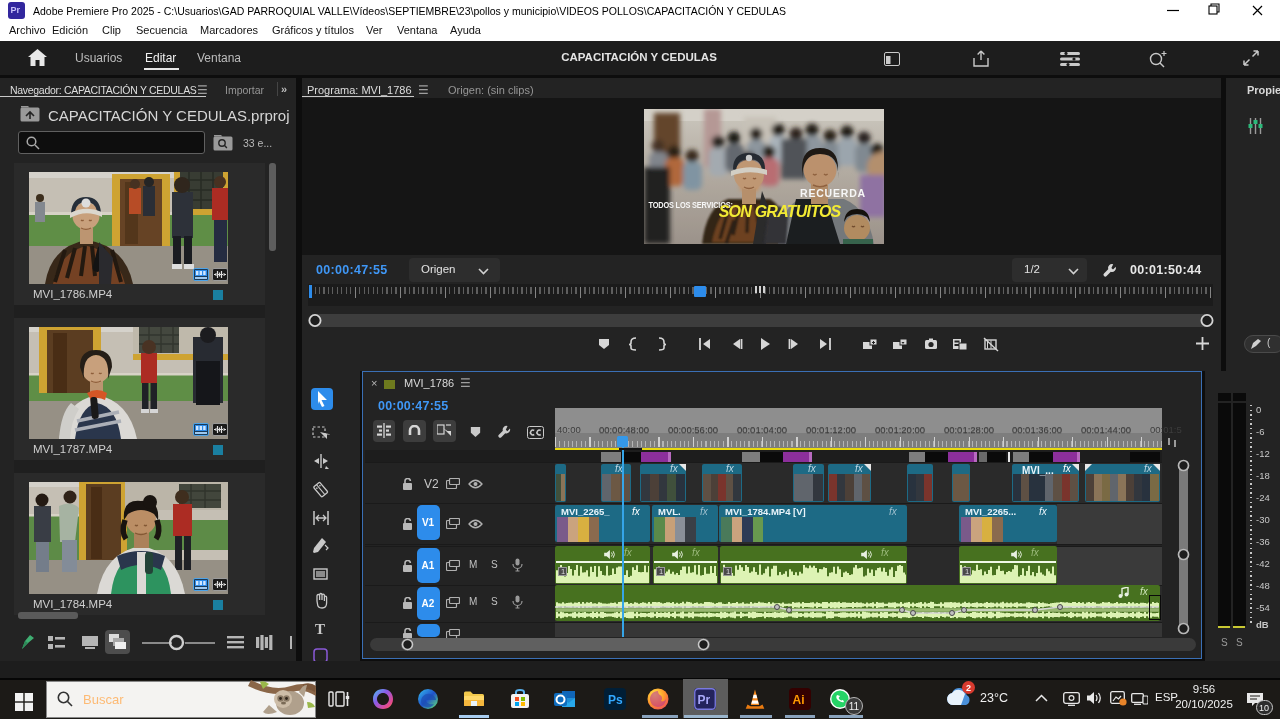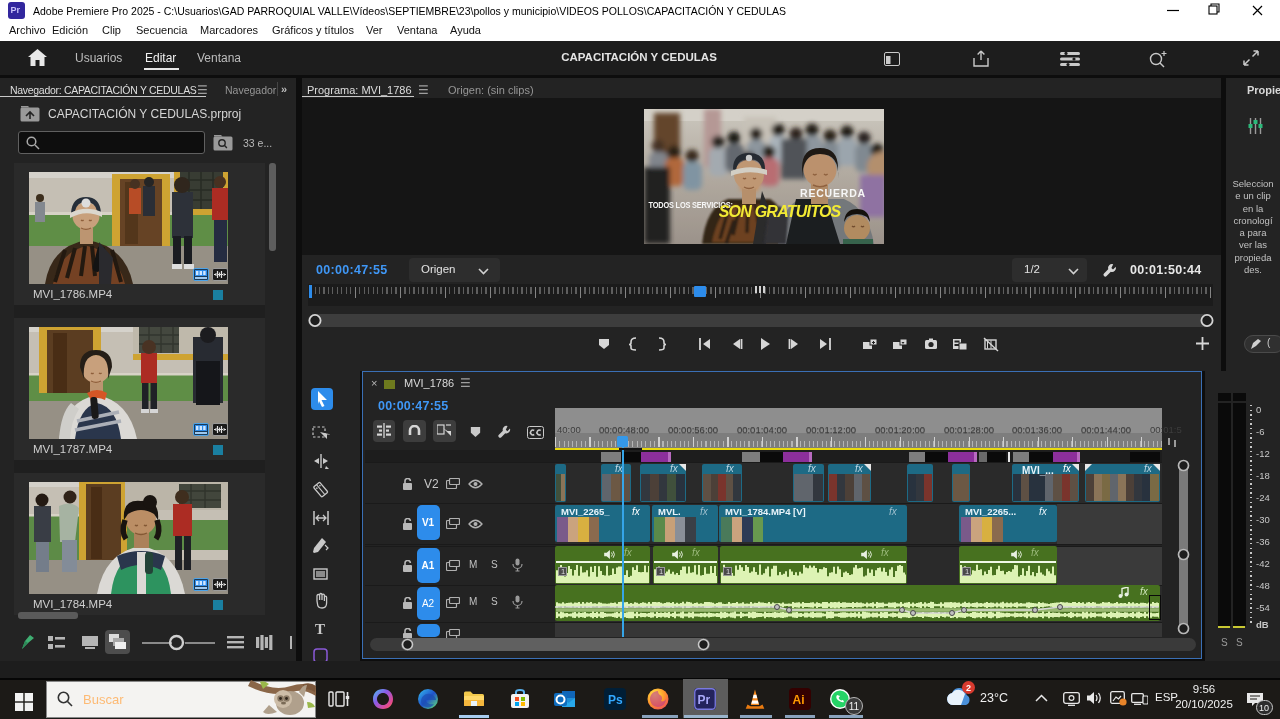--- a/index.html
+++ b/index.html
@@ -62,30 +62,30 @@
       <path d="M13.5 3.5h5M16 1v5" stroke="#c9c9c9" stroke-width="1.2"></path>
     </svg>
  <svg class="abs" style="left:1243px;top:9px" width="16" height="16" viewBox="0 0 16 16">
       <path d="M9.5 6.5L15 1M15 1h-4.5M15 1v4.5M6.5 9.5L1 15M1 15h4.5M1 15v-4.5" stroke="#c9c9c9" stroke-width="1.5" fill="none"></path>
     </svg>
 </div>
 <div class="abs" style="left:0;top:78px;width:296px;height:583px;background:#232323;overflow:hidden">
  <div class="tx" style="left:10px;top:6px;font-size:10.5px;letter-spacing:-0.3px;color:#dedede">Navegador: CAPACITACIÓN Y CEDULAS</div>
  <div class="abs" style="left:0px;top:18px;width:206px;height:1px;background:#c8c8c8"></div>
  <div class="tx" style="left:197px;top:5px;font-size:12px;color:#9f9f9f">☰</div>
- <div class="tx" style="left:225px;top:6px;font-size:10.5px;color:#969696">Navegador</div>
+ <div class="tx" style="left:225px;top:6px;font-size:10.5px;color:#969696">Importar</div>
  <div class="abs" style="left:277px;top:4px;width:1px;height:14px;background:#454545"></div>
  <div class="tx" style="left:281px;top:5px;font-size:11px;font-weight:bold;color:#bdbdbd">»</div>
 
  <svg class="abs" style="left:20px;top:27px" width="20" height="17" viewBox="0 0 20 17">
       <rect x="0.5" y="2.5" width="19" height="14" rx="1.5" fill="#9a9a9a"></rect>
       <path d="M1 2.5 L1 1 L8 1 L9.5 2.5z" fill="#9a9a9a"></path>
       <path d="M6 11l4-4 4 4M10 7v7" stroke="#232323" stroke-width="1.6" fill="none"></path>
     </svg>
- <div class="tx" style="left:48px;top:29px;font-size:12px;color:#d6d6d6">CAPACITACIÓN Y CEDULAS.prproj</div>
+ <div class="tx" style="left:48px;top:29px;font-size:15px;color:#d6d6d6">CAPACITACIÓN Y CEDULAS.prproj</div>
 
  <div class="abs" style="left:18px;top:53px;width:187px;height:23px;background:#0e0e0e;border:1px solid #606060;border-radius:3px"></div>
  <svg class="abs" style="left:26px;top:58px" width="14" height="14" viewBox="0 0 14 14">
       <circle cx="5.5" cy="5.5" r="4.3" fill="none" stroke="#aaaaaa" stroke-width="1.5"></circle>
       <path d="M9 9l4 4" stroke="#aaaaaa" stroke-width="1.5"></path>
     </svg>
  <svg class="abs" style="left:213px;top:56px" width="20" height="17" viewBox="0 0 20 17">
       <rect x="0.5" y="2.5" width="19" height="14" rx="1.5" fill="#9a9a9a"></rect>
       <path d="M1 2.5L1 1L8 1L9.5 2.5z" fill="#9a9a9a"></path>
       <circle cx="9" cy="9" r="3.2" fill="none" stroke="#232323" stroke-width="1.4"></circle>
@@ -464,21 +464,20 @@
       <path d="M7.5 1v13M1 7.5h13" stroke="#d6d6d6" stroke-width="1.8"></path>
     </svg>
   </div><div class="abs" style="left:1226px;top:78px;width:54px;height:293px;background:#232323;overflow:hidden">
  <div class="tx" style="left:21px;top:6px;font-size:11px;font-weight:bold;color:#d8d8d8">Propiedades</div>
  <svg class="abs" style="left:22px;top:40px" width="15" height="16" viewBox="0 0 15 16">
       <path d="M2.5 0v6M2.5 10v6M7.5 0v2M7.5 6v10M12.5 0v6M12.5 10v6" stroke="#9a9a9a" stroke-width="1.4"></path>
       <rect x="0.5" y="6" width="4" height="4" fill="#2db87a"></rect>
       <rect x="5.5" y="2" width="4" height="4" fill="#2db87a"></rect>
       <rect x="10.5" y="6" width="4" height="4" fill="#2db87a"></rect>
     </svg>
- <div class="abs" style="left:0;top:100px;width:54px;text-align:center;font-size:9.5px;line-height:12.3px;color:#c2c2c2;font-family:'Liberation Sans',sans-serif">Seleccion<br>e un clip<br>en la<br>cronologí<br>a para<br>ver las<br>propieda<br>des.</div>
  <div class="abs" style="left:18px;top:257px;width:40px;height:18px;background:#303030;border:1px solid #4a4a4a;border-radius:9px"></div>
  <svg class="abs" style="left:24px;top:261px" width="12" height="11" viewBox="0 0 12 11">
       <path d="M1 10l2-6 5-4 3 2-5 5z" fill="#d0d0d0"></path>
     </svg>
  <div class="tx" style="left:41px;top:259px;font-size:10px;color:#cfcfcf">(</div>
 </div><div class="abs" style="left:302px;top:371px;width:58px;height:290px;background:#232323"></div><div class="abs" style="left:311px;top:388px;width:22px;height:22px;background:#2d8ceb;border-radius:4px"></div><svg class="abs" style="left:316px;top:391px" width="13" height="16" viewBox="0 0 13 16">
     <path d="M2 0l9 9h-5.5l3 6-2.5 1-3-6L2 13z" fill="#fff"></path>
   </svg><svg class="abs" style="left:312px;top:424px" width="18" height="18" viewBox="0 0 18 18">
     <rect x="1" y="3" width="12" height="10" fill="none" stroke="#c9c9c9" stroke-width="1.2" stroke-dasharray="2.5 2"></rect>
     <path d="M8 8l7 7v-4.5h4.5z" fill="#c9c9c9"></path>
@@ -557,21 +556,21 @@
     <circle cx="7.5" cy="5" r="2" fill="#b0b0b0"></circle>
   </svg><div class="abs" style="left:417px;top:548px;width:23px;height:35px;background:#2d8ceb;border-radius:5px"></div><div class="tx" style="left:428px;top:559.5px;transform:translateX(-50%);font-size:10px;font-weight:bold;color:#fff">A1</div><svg class="abs" style="left:402px;top:560px" width="11" height="12" viewBox="0 0 11 12">
     <rect x="1" y="5" width="9" height="7" rx="1" fill="#b8b8b8"></rect>
     <path d="M3 5V3.5A2.7 2.7 0 018.4 3" fill="none" stroke="#b8b8b8" stroke-width="1.6"></path>
   </svg><svg class="abs" style="left:446px;top:560px" width="14" height="11" viewBox="0 0 14 11">
     <rect x="0.5" y="2.5" width="10" height="8" rx="1" fill="none" stroke="#b0b0b0" stroke-width="1.2"></rect>
     <rect x="3.5" y="0.5" width="10" height="6" rx="1" fill="#262626" stroke="#b0b0b0" stroke-width="1.2"></rect>
   </svg><div class="tx" style="left:469px;top:559px;font-size:10px;color:#c0c0c0">M</div><div class="tx" style="left:491px;top:559px;font-size:10px;color:#c0c0c0">S</div><svg class="abs" style="left:512px;top:558px" width="11" height="14" viewBox="0 0 11 14">
     <rect x="3.5" y="0.5" width="4" height="7" rx="2" fill="#9a9a9a"></rect>
     <path d="M1 6a4.5 4.5 0 009 0M5.5 10.5V13M3.5 13h4" stroke="#9a9a9a" stroke-width="1.2" fill="none"></path>
-  </svg><div class="abs" style="left:417px;top:587px;width:23px;height:33px;background:#2d8ceb;border-radius:5px"></div><div class="tx" style="left:428px;top:597.5px;transform:translateX(-50%);font-size:10px;font-weight:normal;color:#fff">A2</div><svg class="abs" style="left:402px;top:597px" width="11" height="12" viewBox="0 0 11 12">
+  </svg><div class="abs" style="left:417px;top:587px;width:23px;height:33px;background:#2d8ceb;border-radius:5px"></div><div class="tx" style="left:428px;top:597.5px;transform:translateX(-50%);font-size:10px;font-weight:bold;color:#fff">A2</div><svg class="abs" style="left:402px;top:597px" width="11" height="12" viewBox="0 0 11 12">
     <rect x="1" y="5" width="9" height="7" rx="1" fill="#b8b8b8"></rect>
     <path d="M3 5V3.5A2.7 2.7 0 018.4 3" fill="none" stroke="#b8b8b8" stroke-width="1.6"></path>
   </svg><svg class="abs" style="left:446px;top:597px" width="14" height="11" viewBox="0 0 14 11">
     <rect x="0.5" y="2.5" width="10" height="8" rx="1" fill="none" stroke="#b0b0b0" stroke-width="1.2"></rect>
     <rect x="3.5" y="0.5" width="10" height="6" rx="1" fill="#262626" stroke="#b0b0b0" stroke-width="1.2"></rect>
   </svg><div class="tx" style="left:469px;top:596px;font-size:10px;color:#c0c0c0">M</div><div class="tx" style="left:491px;top:596px;font-size:10px;color:#c0c0c0">S</div><svg class="abs" style="left:512px;top:595px" width="11" height="14" viewBox="0 0 11 14">
     <rect x="3.5" y="0.5" width="4" height="7" rx="2" fill="#9a9a9a"></rect>
     <path d="M1 6a4.5 4.5 0 009 0M5.5 10.5V13M3.5 13h4" stroke="#9a9a9a" stroke-width="1.2" fill="none"></path>
   </svg><div class="abs" style="left:417px;top:624px;width:23px;height:13px;background:#2d8ceb;border-radius:5px"></div><svg class="abs" style="left:402px;top:628px" width="11" height="12" viewBox="0 0 11 12">
     <rect x="1" y="5" width="9" height="7" rx="1" fill="#b8b8b8"></rect>

